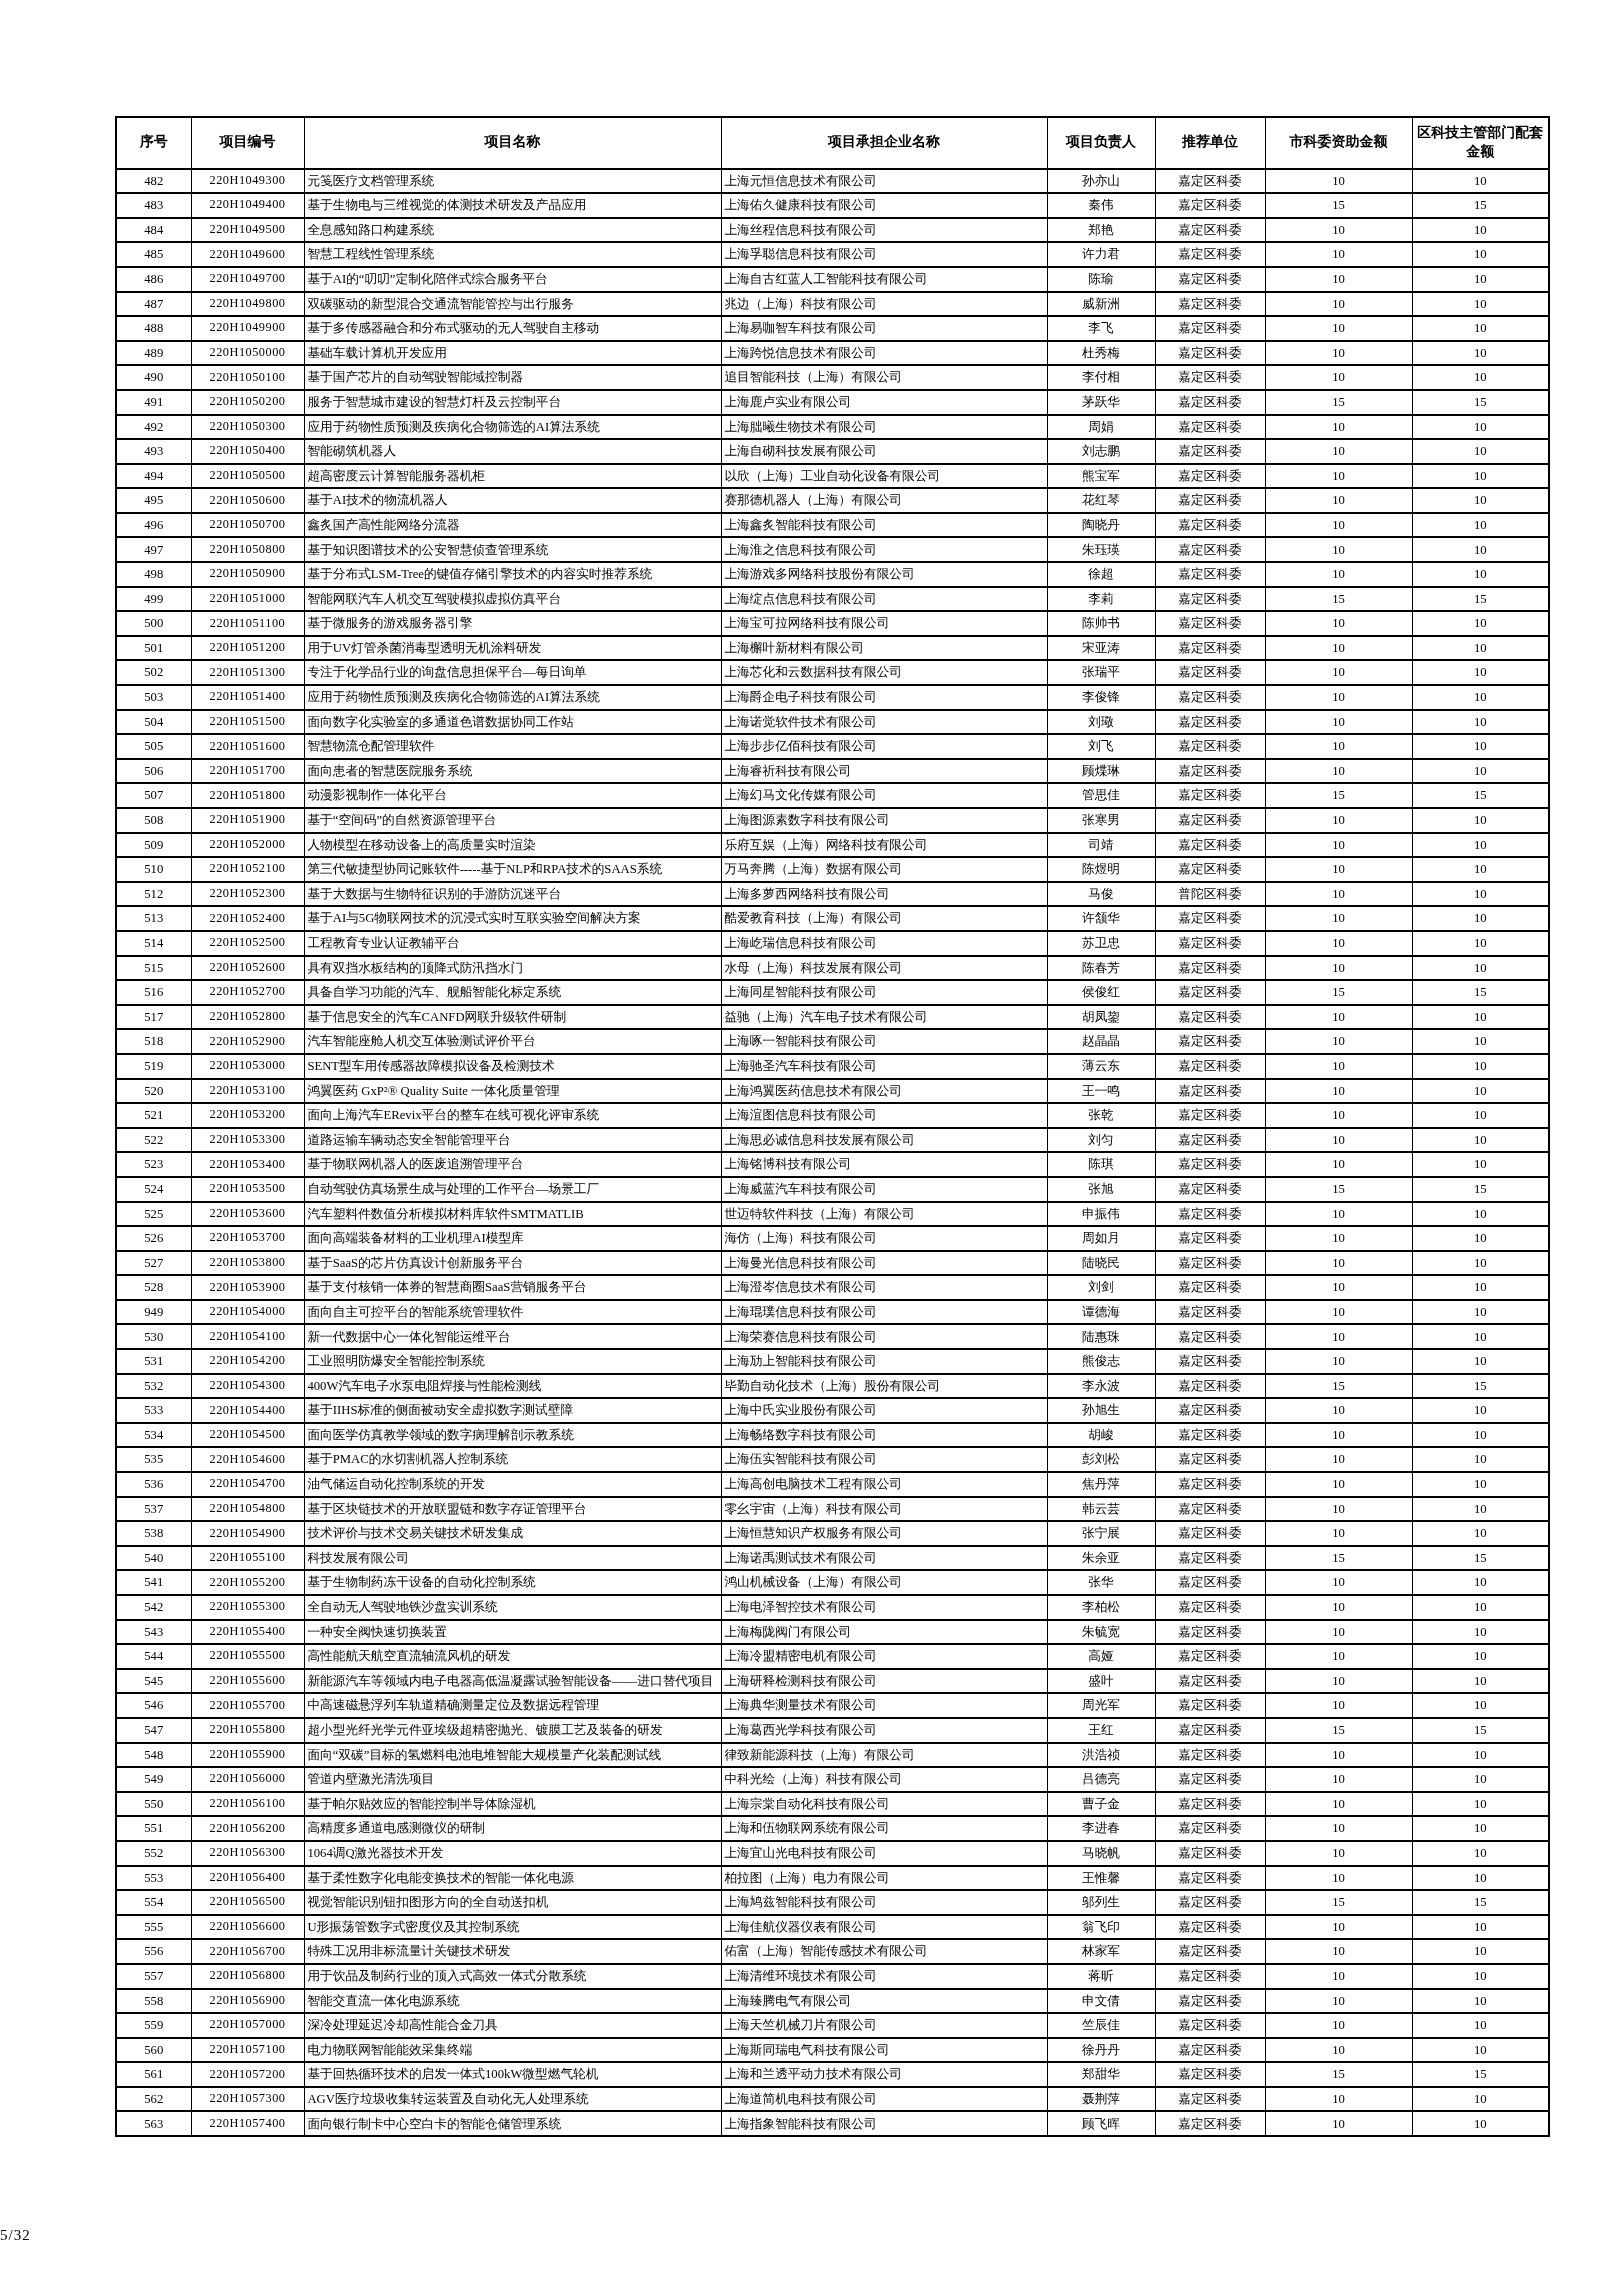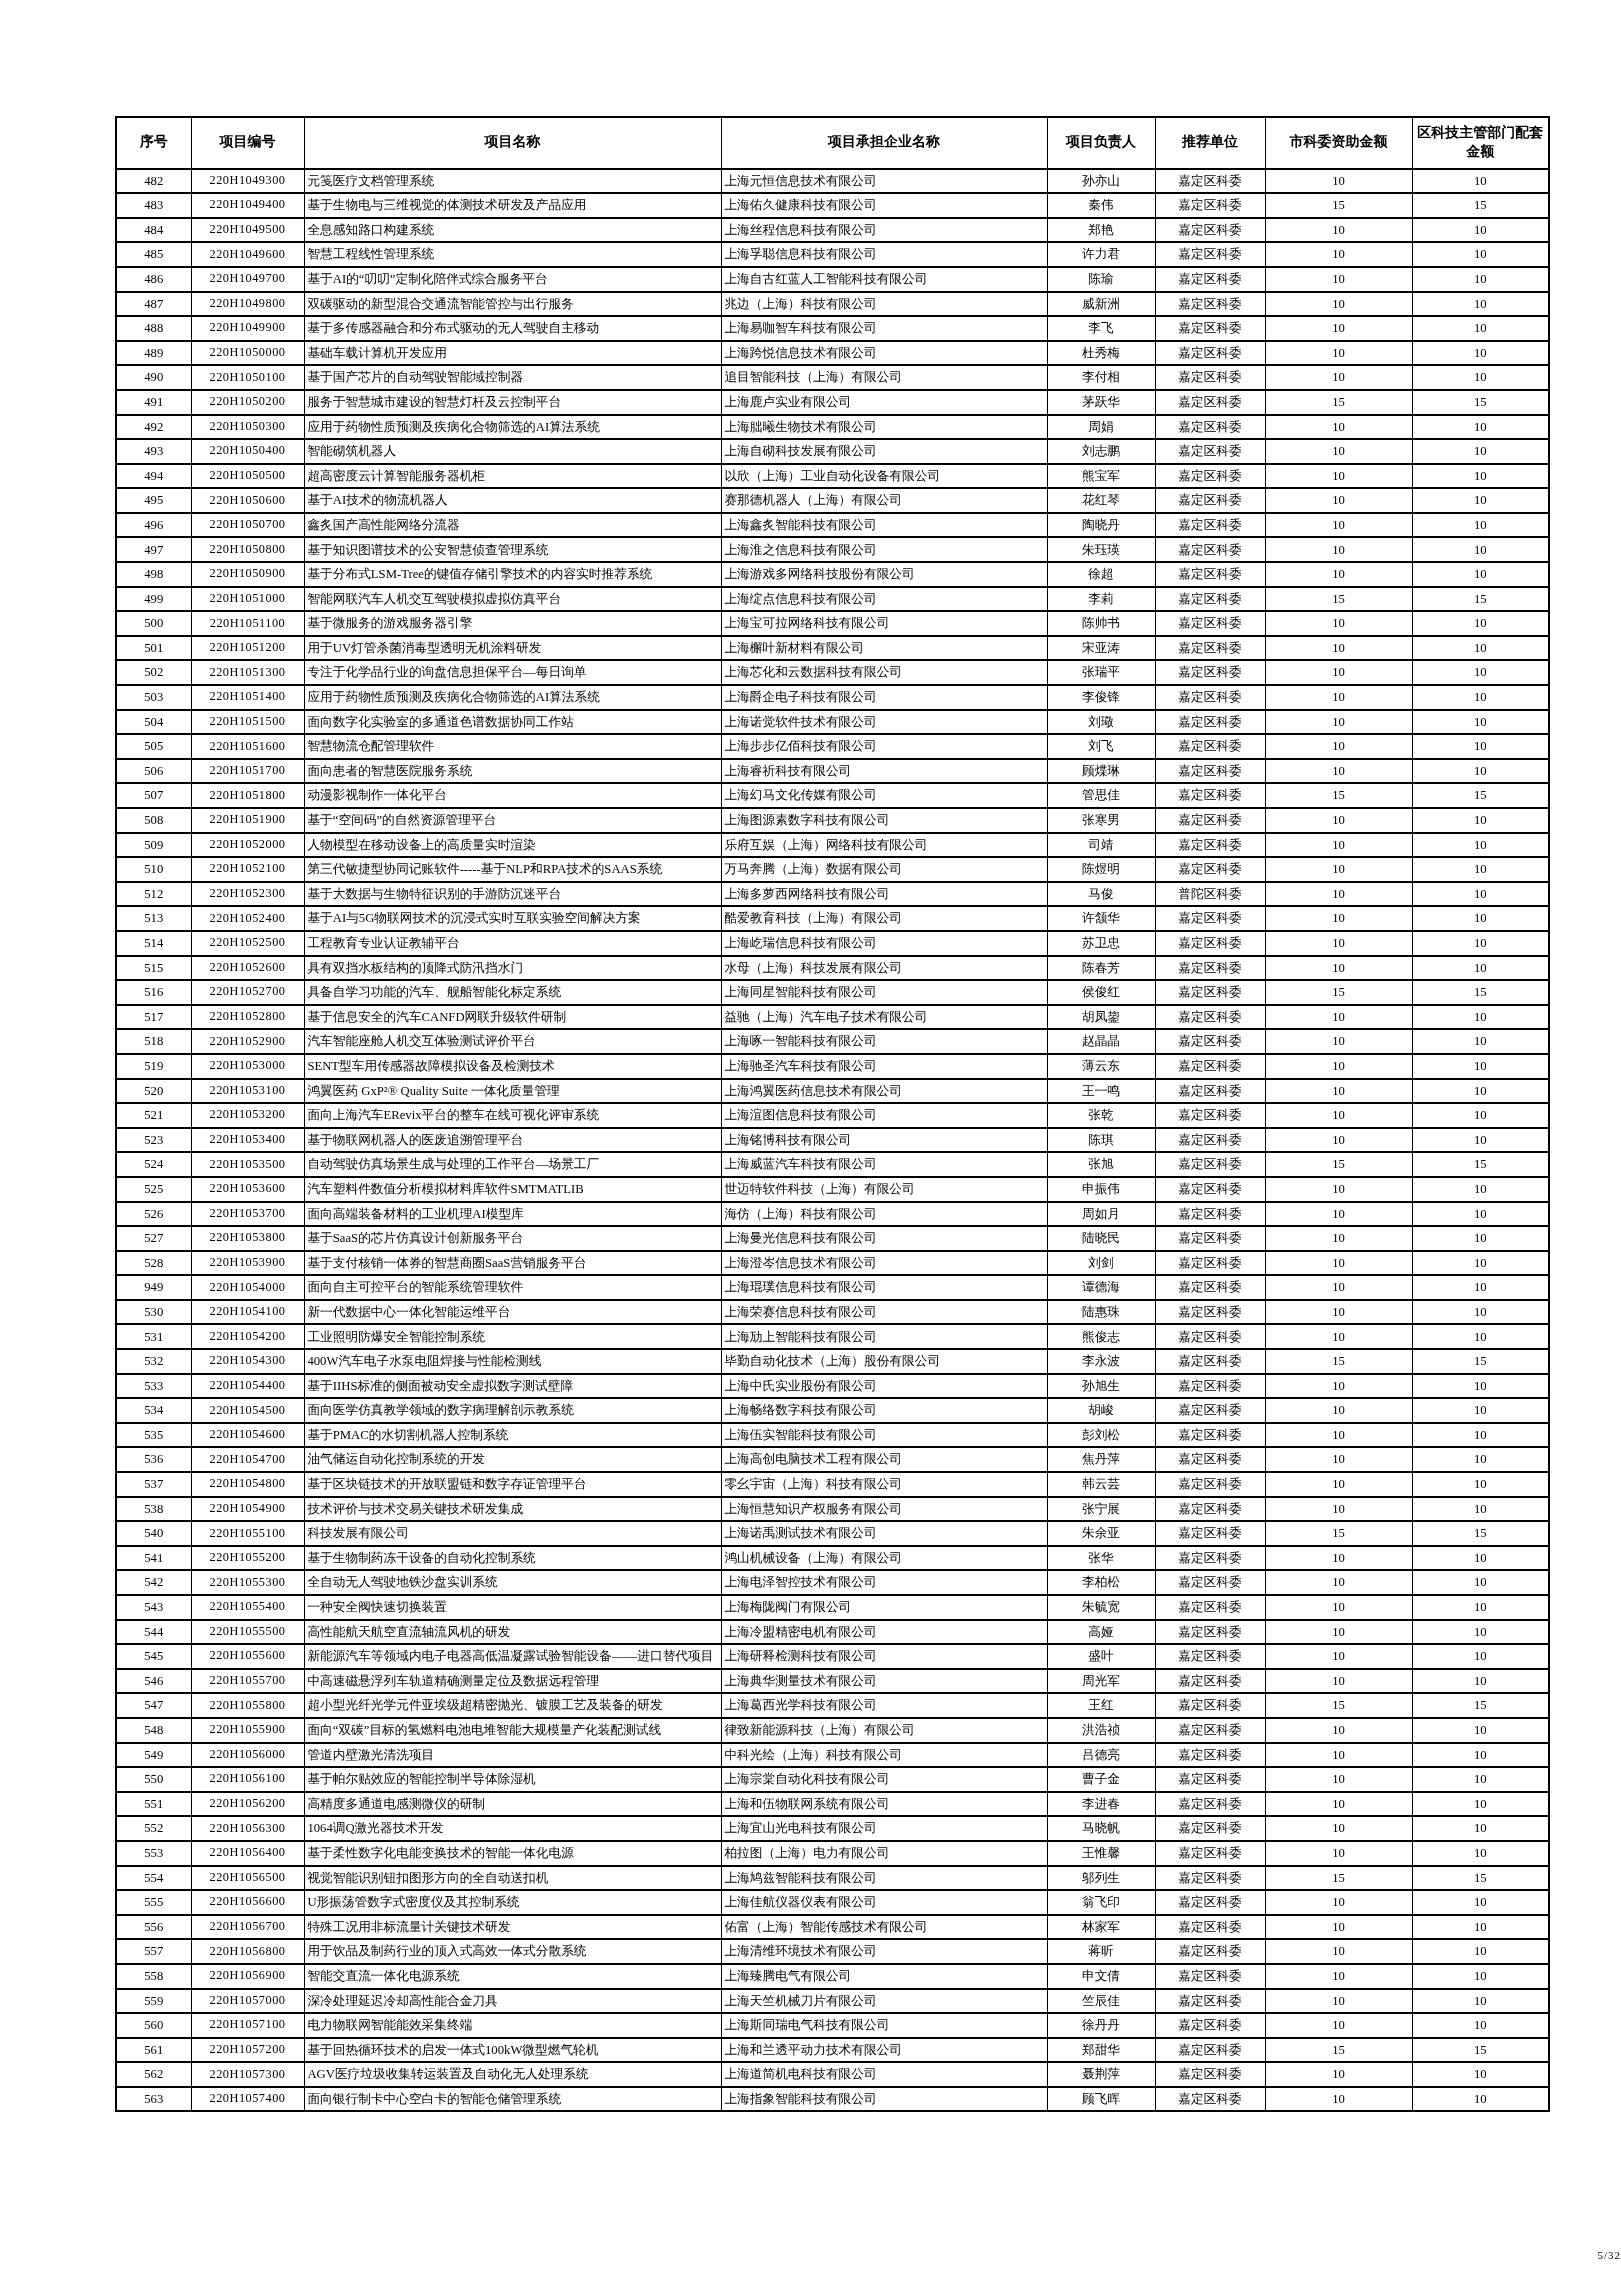--- a/index.html
+++ b/index.html
@@ -44,24 +44,23 @@
     text-align:center;
     overflow:hidden;
     word-break:break-all;
   }
   td.c1{letter-spacing:0.5px;font-size:12.3px;}
   td.c2,td.c3{text-align:left;}
   .footer{
     position:absolute;
     left:0;right:0;
     top:2227px;
-    text-align:right;
-    font-size:11px;
+    text-align:left;
+    font-size:15px;
     letter-spacing:1px;
-    margin-top:22px;
   }
 </style>
 </head>
 <body>
 
 <div class="sheet">
   <table class="doc">
     <colgroup>
       <col class="c0">
         <col class="c1">
@@ -469,20 +468,30 @@
           <td class="c0">521</td>
           <td class="c1">220H1053200</td>
           <td class="c2">面向上海汽车ERevix平台的整车在线可视化评审系统</td>
           <td class="c3">上海渲图信息科技有限公司</td>
           <td class="c4">张乾</td>
           <td class="c5">嘉定区科委</td>
           <td class="c6">10</td>
           <td class="c7">10</td>
         </tr>
         <tr>
+          <td class="c0">522</td>
+          <td class="c1">220H1053300</td>
+          <td class="c2">道路运输车辆动态安全智能管理平台</td>
+          <td class="c3">上海思必诚信息科技发展有限公司</td>
+          <td class="c4">刘匀</td>
+          <td class="c5">嘉定区科委</td>
+          <td class="c6">10</td>
+          <td class="c7">10</td>
+        </tr>
+        <tr>
           <td class="c0">523</td>
           <td class="c1">220H1053400</td>
           <td class="c2">基于物联网机器人的医废追溯管理平台</td>
           <td class="c3">上海铭博科技有限公司</td>
           <td class="c4">陈琪</td>
           <td class="c5">嘉定区科委</td>
           <td class="c6">10</td>
           <td class="c7">10</td>
         </tr>
         <tr>

